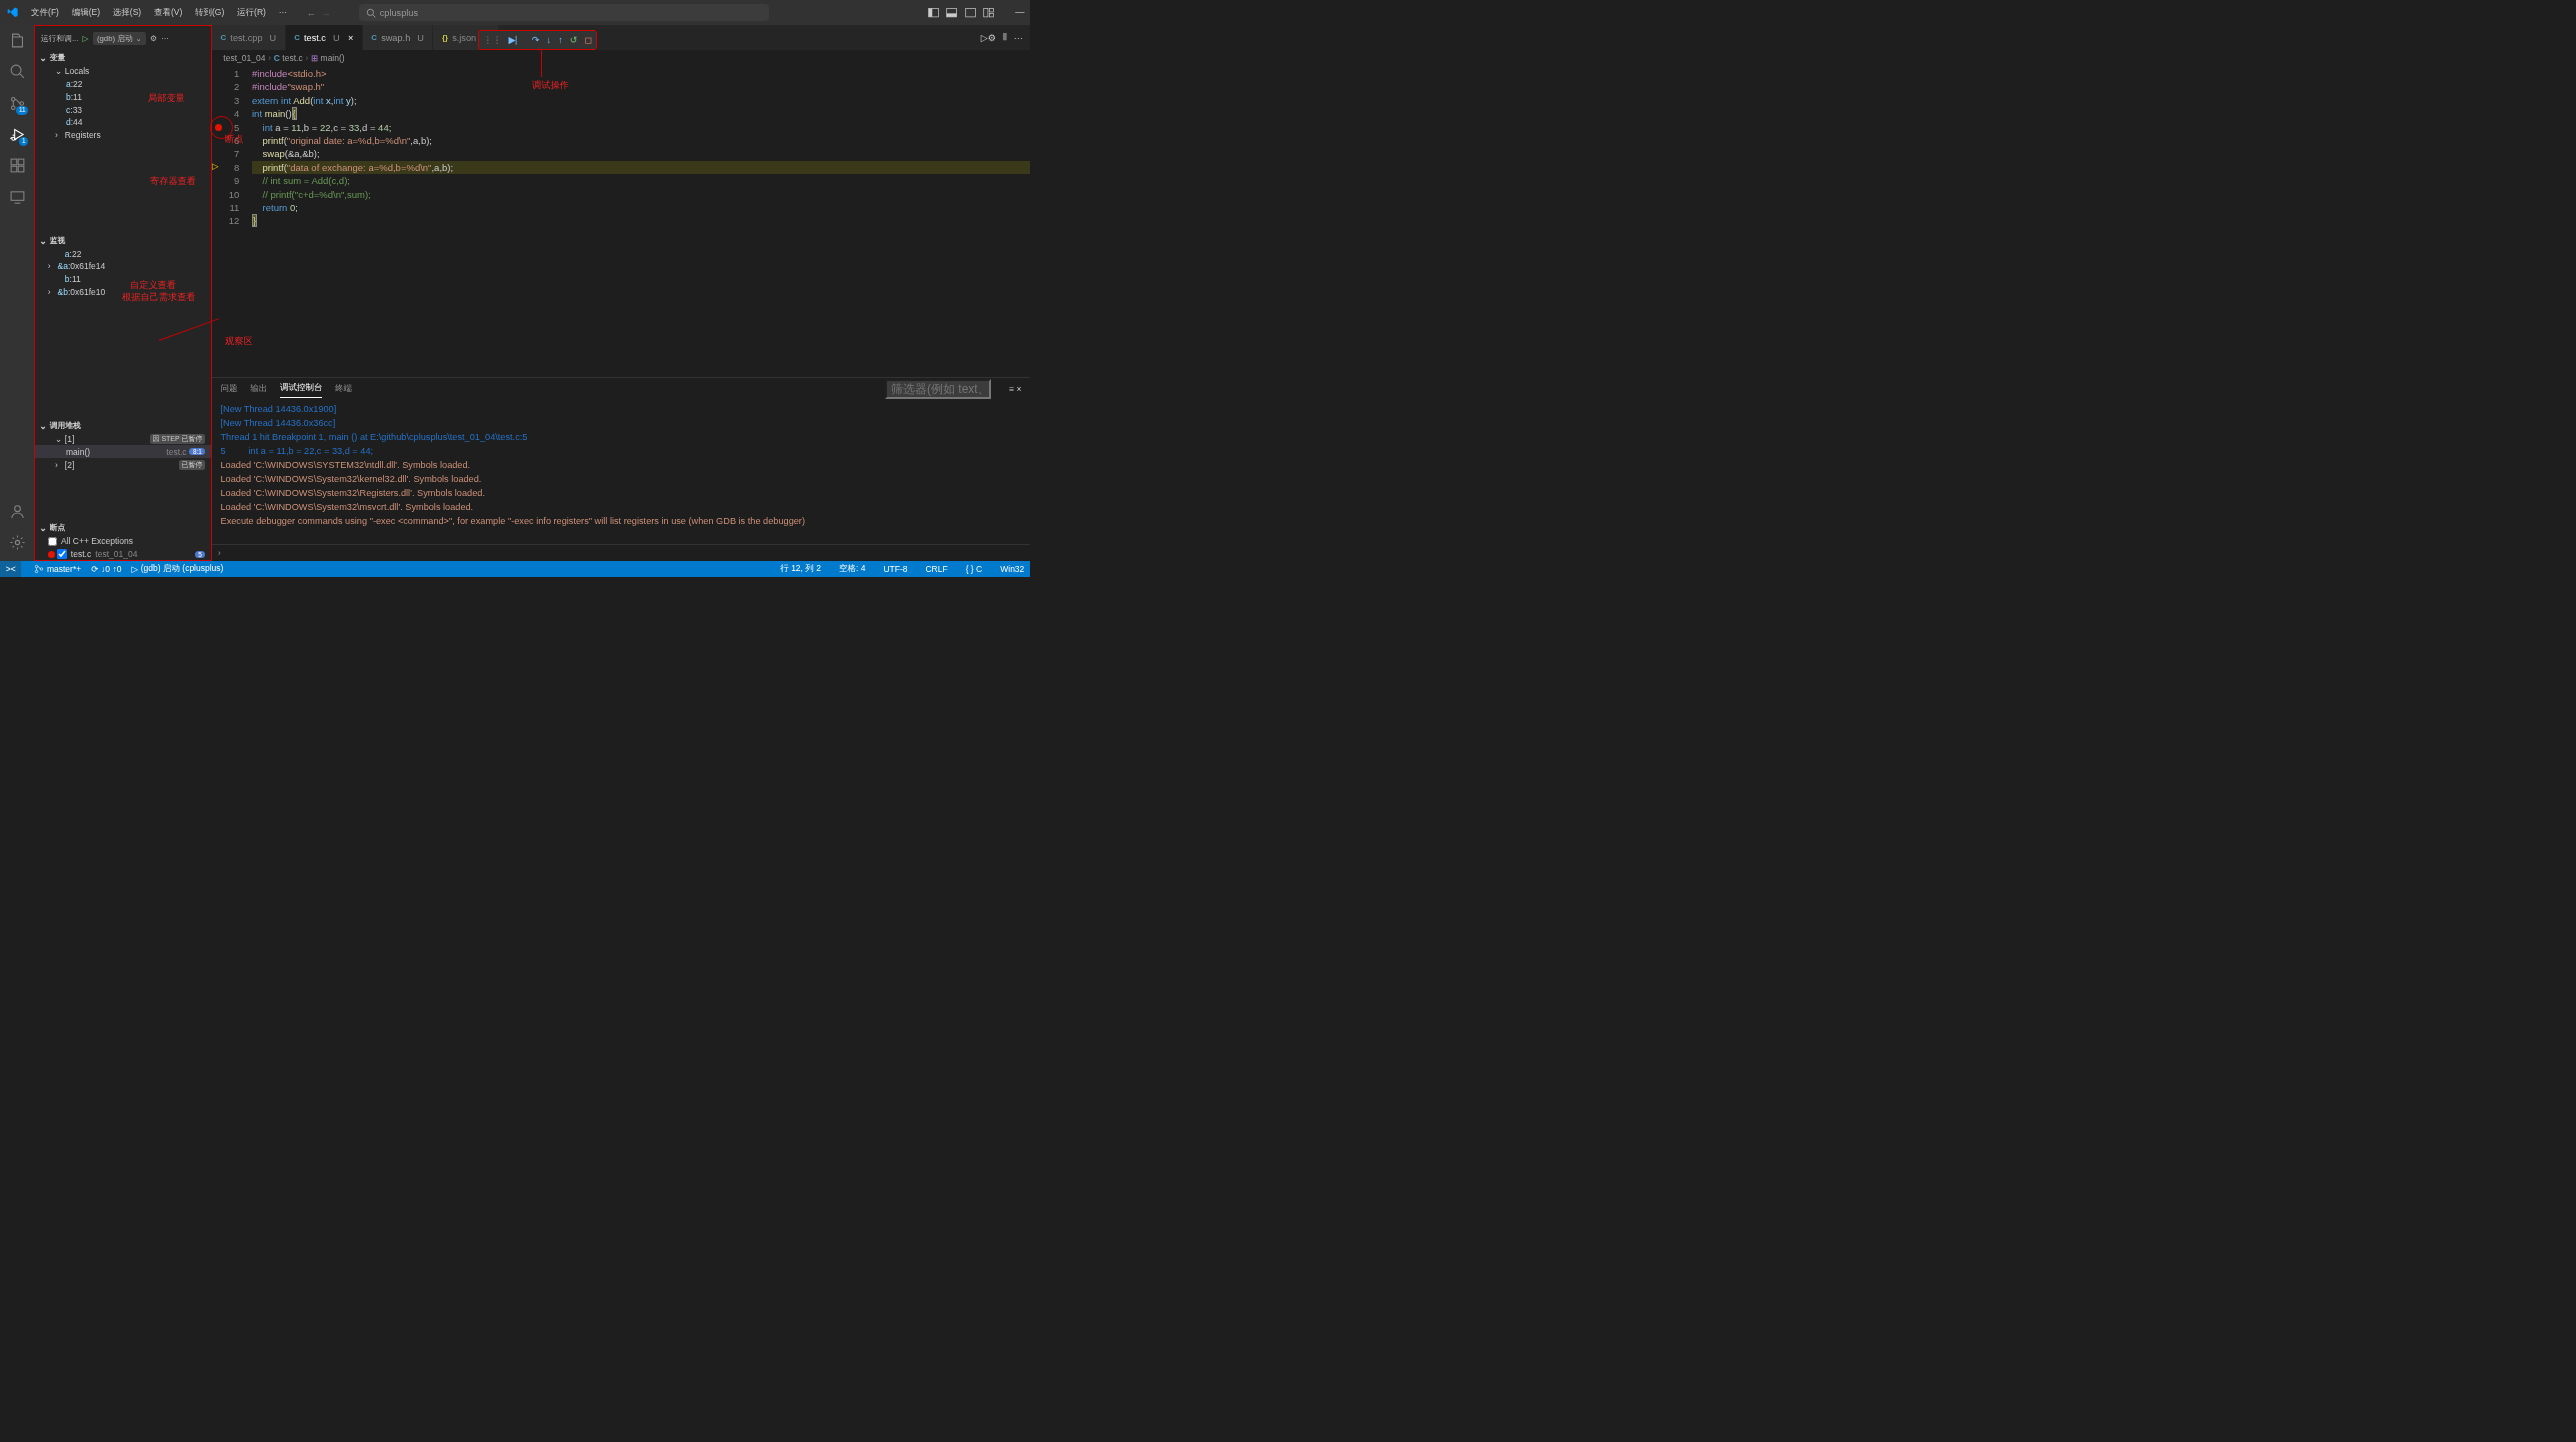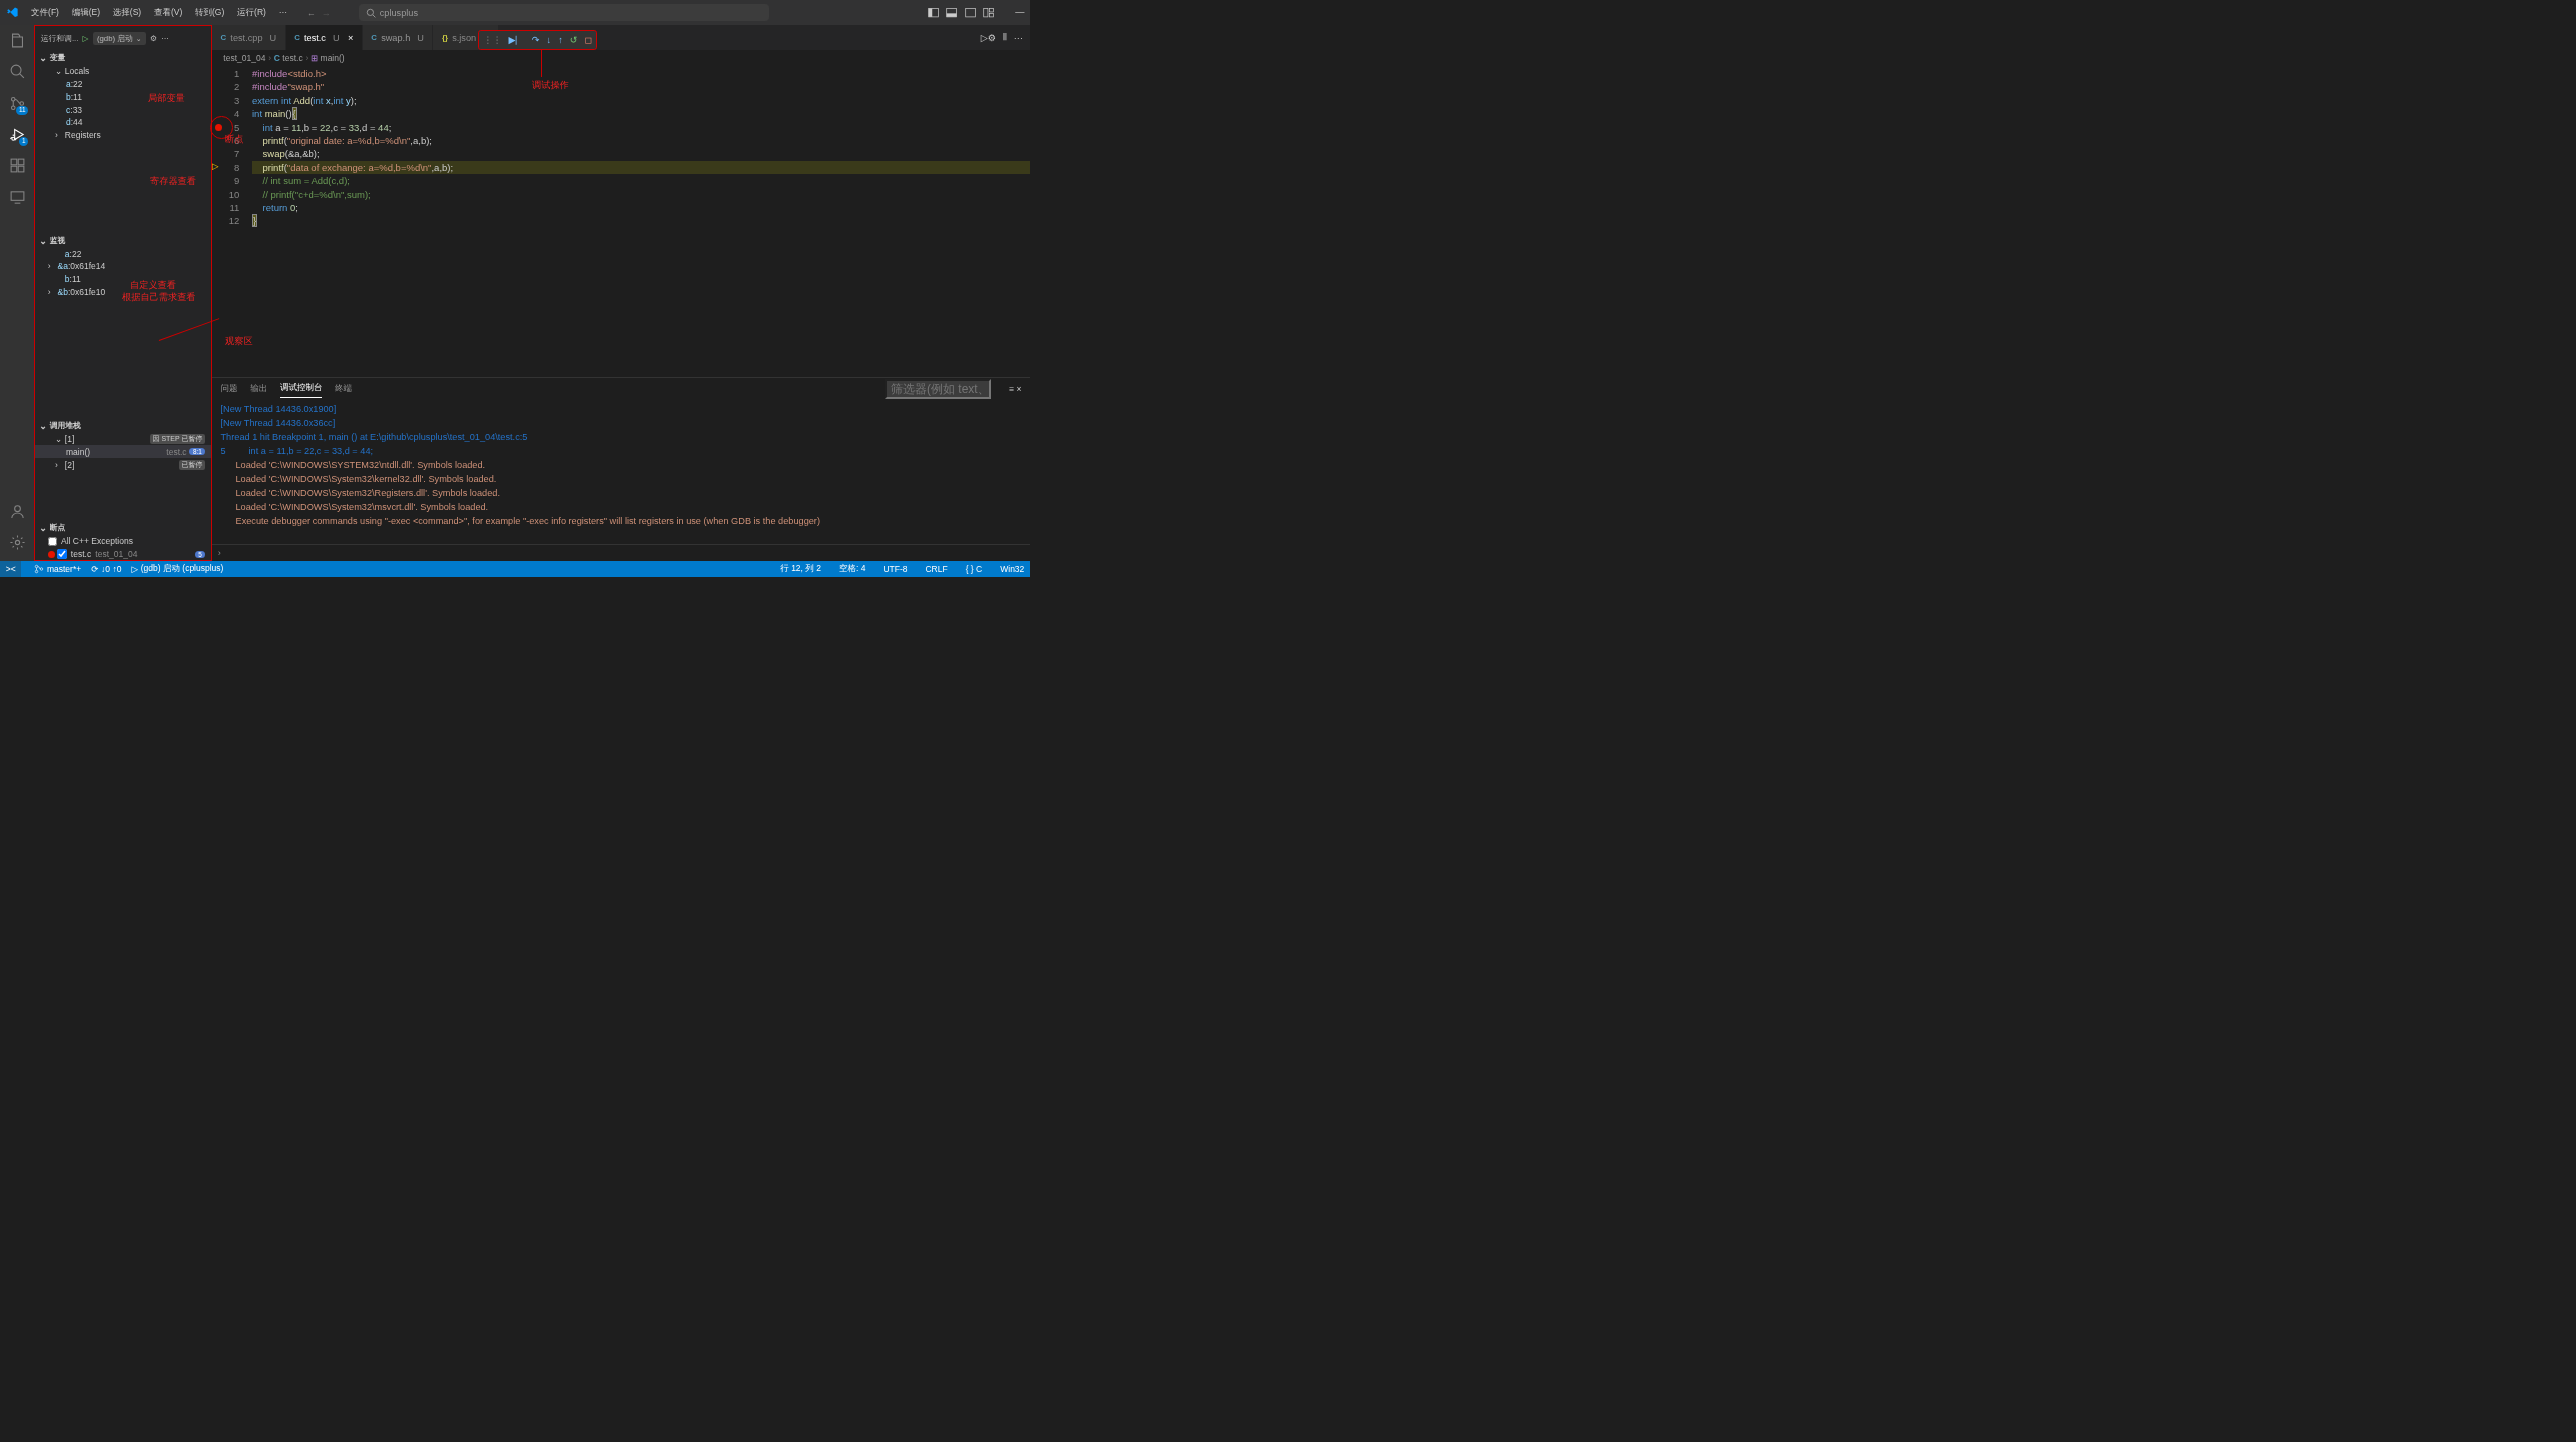--- a/index.html
+++ b/index.html
@@ -78,21 +78,21 @@
 .redline { position:absolute; border-top:0.7px solid #c00; transform-origin:left center; }
 
 .panel { height:184px; border-top:0.7px solid #333; display:flex; flex-direction:column; background:#1e1e1e; }
 .panel-tabs { display:flex; align-items:center; padding:0 8.5px; height:21px; gap:12.7px; font-size:8.5px; }
 .panel-tab { color:#969696; cursor:pointer; padding:2.8px 0; }
 .panel-tab.active { color:#fff; border-bottom:0.7px solid #fff; }
 .panel-filter { margin-left:auto; background:#3c3c3c; padding:1.4px 4.2px; width:106px; color:#888; font-size:12px; }
 .panel-body { flex:1; overflow:auto; padding:2.8px 8.5px; font-family:Consolas,monospace; font-size:9.2px; }
 .panel-body .pline { white-space:pre; line-height:14px; }
 .thr { color:#2472c8; }
-.ld { color:#ce9178;margin-left:15px; }
+.ld { color:#ce9178; }
 .panel-input { height:17px; border-top:0.7px solid #333; padding:1.4px 5.7px; color:#888; display:flex; align-items:center; }
 
 .statusbar { height:15.6px; background:#007acc; display:flex; align-items:center; font-size:8.5px; color:#fff; padding:0 5.7px; gap:10px; }
 .statusbar .sb-item { display:flex; align-items:center; gap:2.8px; cursor:pointer; }
 .statusbar .remote { background:#0e639c; height:15.6px; display:flex; align-items:center; padding:0 5.7px; margin-left:-5.7px; margin-right:2.8px; }
 .statusbar .sb-right { margin-left:auto; display:flex; gap:18px; }
 
 svg { fill:currentColor; }
 </style>
 </head>

